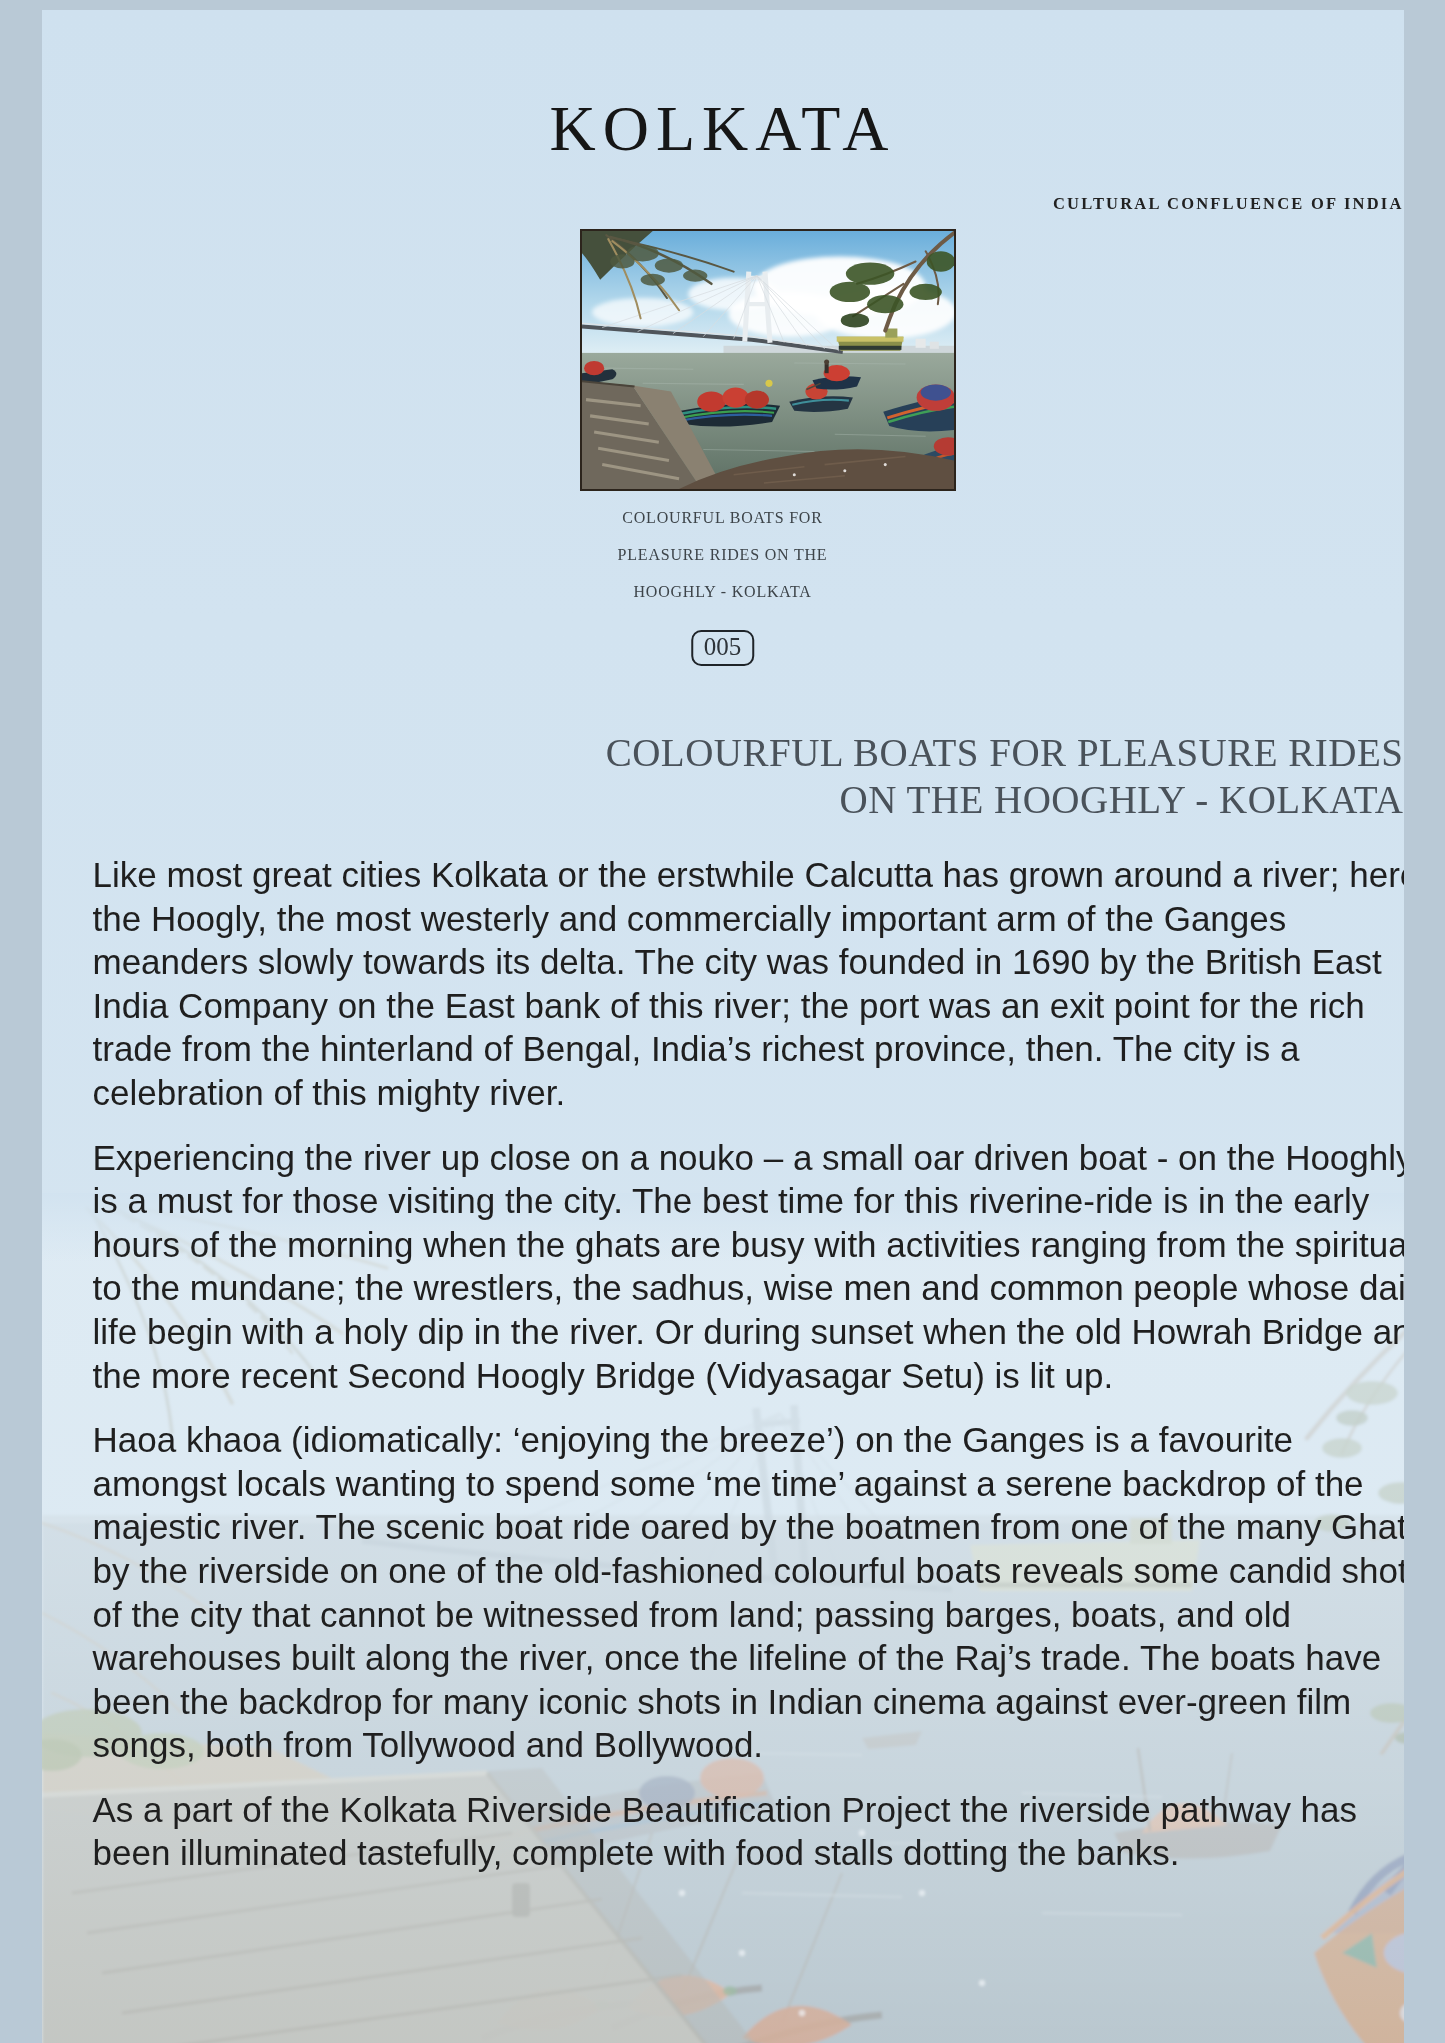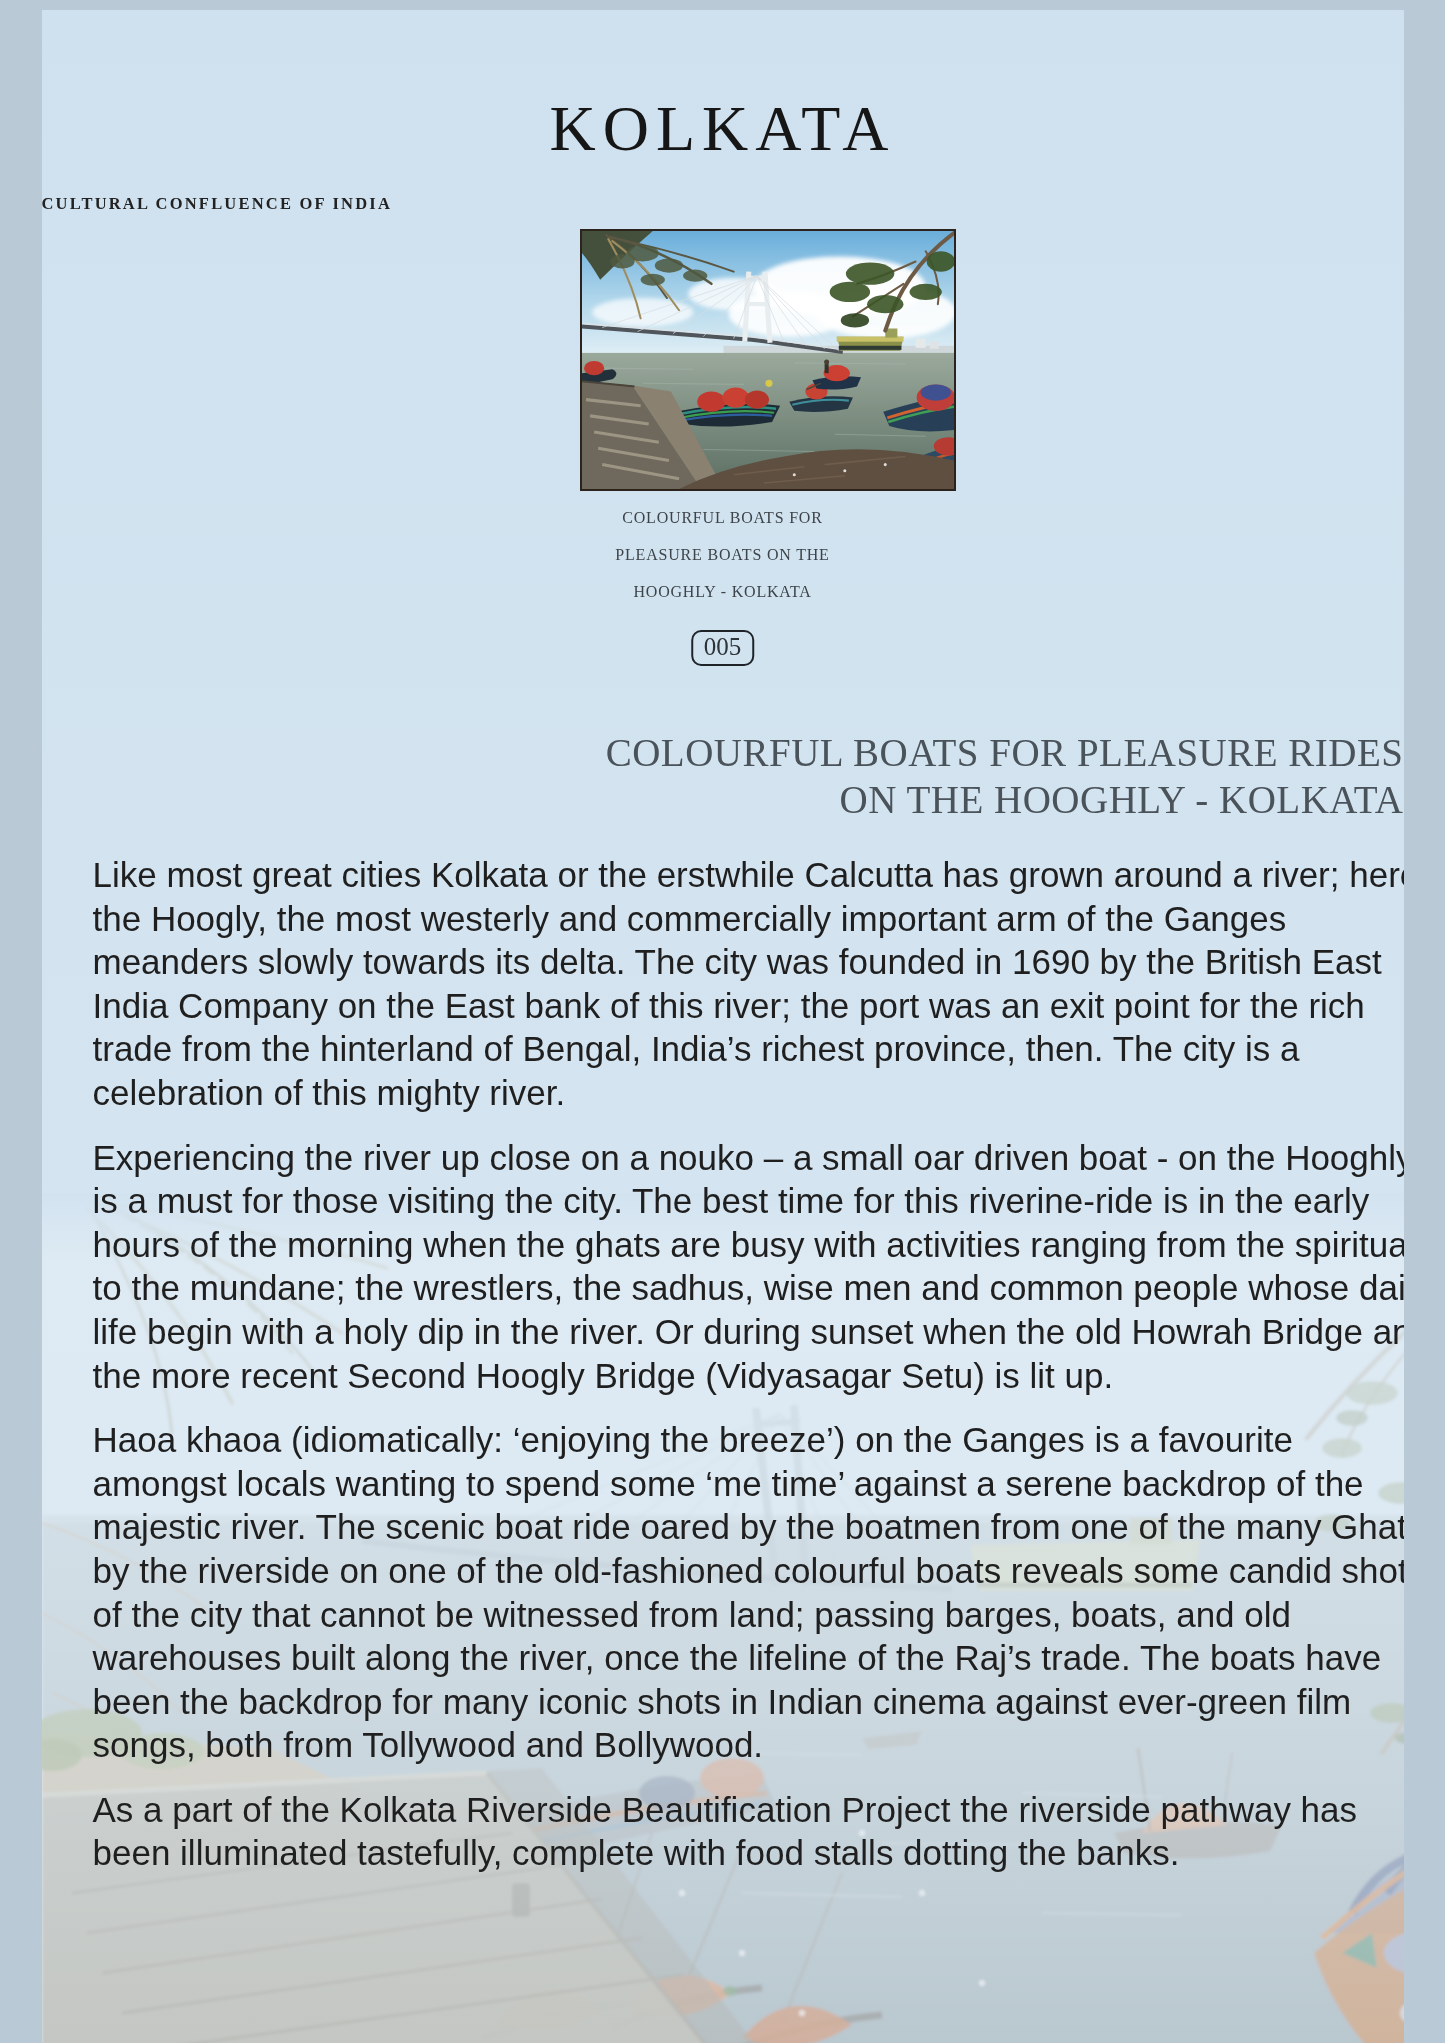--- a/index.html
+++ b/index.html
@@ -12,21 +12,21 @@
   .bg-scene { position:absolute; left:0; top:1183px; width:1445px; height:860px; z-index:0; }
   .content { position:absolute; inset:0; z-index:1; }
 
   .masthead-title {
     position:absolute; top:82px; left:0; width:100%;
     text-align:center; font-family:"Liberation Serif", serif;
     font-size:64px; letter-spacing:7px; color:#161616; font-weight:400;
   }
   .masthead-subtitle {
     position:absolute; top:184px; left:0; width:100%;
-    text-align:left; font-family:"Liberation Serif", serif;
+    text-align:right; font-family:"Liberation Serif", serif;
     font-size:16.5px; letter-spacing:2.2px; color:#222; font-weight:700;
   }
 
   .photo-frame {
     position:absolute; left:538px; top:219px; width:372px; height:258px;
     border:2px solid #2c241c; box-sizing:content-box; background:#9fb4c4;
   }
   .photo-frame svg { display:block; width:100%; height:100%; }
 
   .photo-caption {
@@ -334,21 +334,21 @@
           <ellipse cx="300" cy="72" rx="18" ry="9"></ellipse>
             <ellipse cx="340" cy="60" rx="16" ry="8"></ellipse>
           <ellipse cx="355" cy="30" rx="14" ry="10"></ellipse>
             <ellipse cx="270" cy="88" rx="14" ry="7" fill="#2e4420"></ellipse>
         </g>
       </svg>
     </div>
 
     <div class="photo-caption">
         <div>COLOURFUL BOATS FOR</div>
-        <div>PLEASURE BOATS ON THE</div>
+        <div>PLEASURE RIDES ON THE</div>
         <div>HOOGHLY - KOLKATA</div>
       </div>
 
     <div class="page-badge">005</div>
 
     <div class="article-heading">
         <div>COLOURFUL BOATS FOR PLEASURE RIDES</div>
         <div>ON THE HOOGHLY - KOLKATA</div>
       </div>
 

